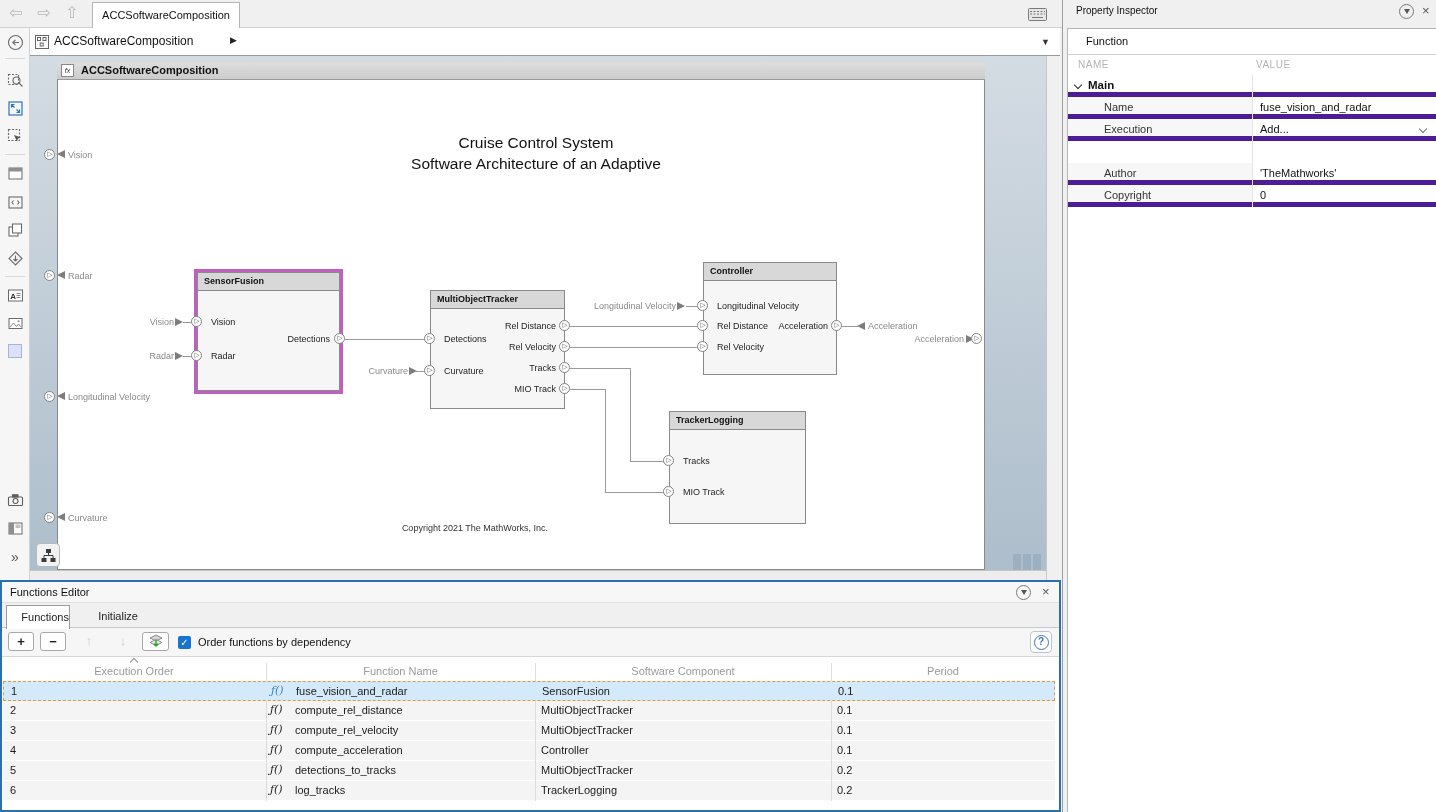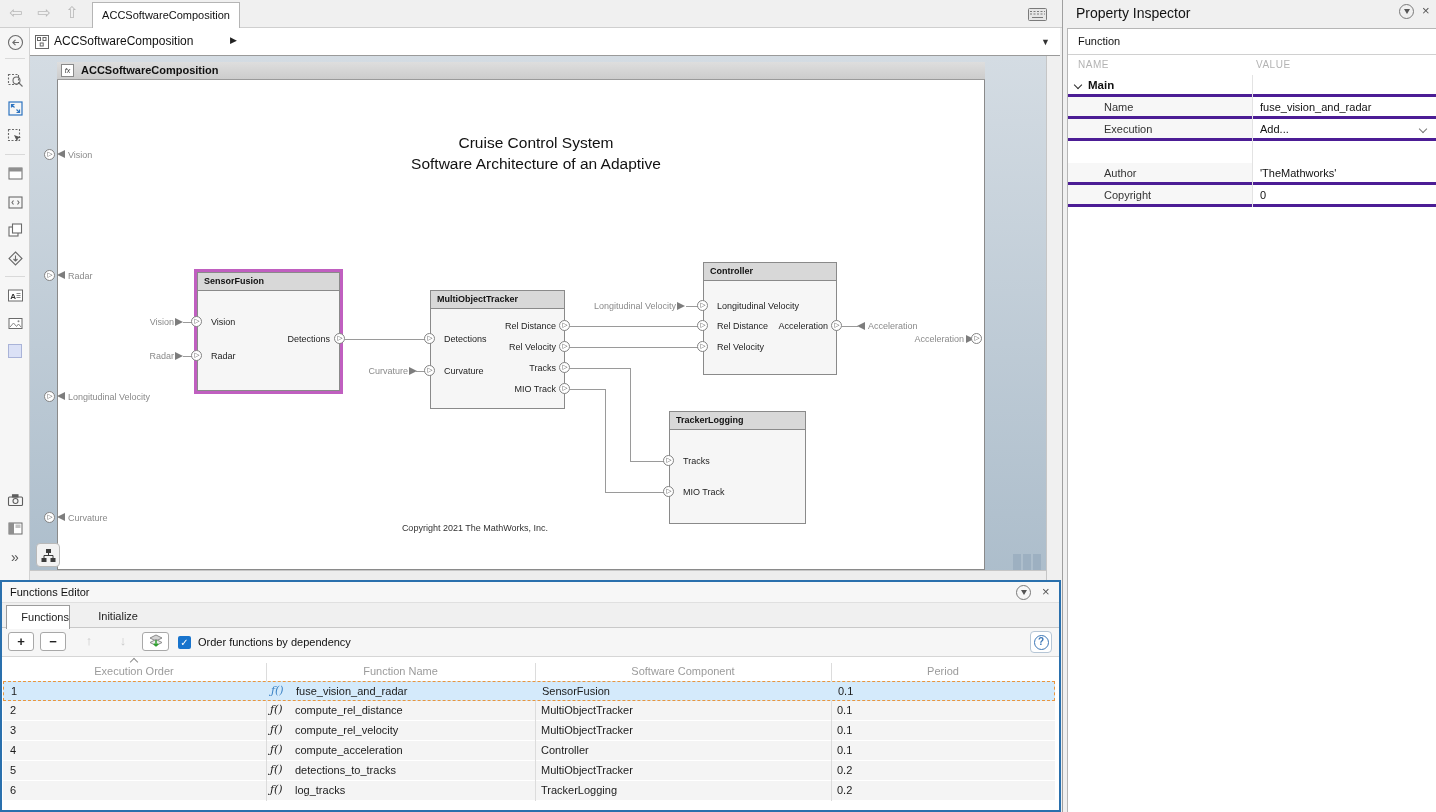--- a/index.html
+++ b/index.html
@@ -83,25 +83,25 @@
   .frow.selected span { top:3px; }
   .c-order { left:7px; }
   .c-ficon { left:267px; font-family:"DejaVu Serif", serif; font-style:italic; font-size:12px; color:#222; top:2px !important; }
   .frow.selected .c-ficon { color:#3b82c4; }
   .c-fname { left:292px; }
   .c-comp { left:538px; }
   .c-period { left:834px; }
 
   
   .prop-panel { position:absolute; left:1062px; top:0; width:374px; height:812px; background:#f0f0f0; border-left:1px solid #9f9f9f; }
-  .pi-title { position:absolute; left:13px; top:5px; font-size:14px; color:#111; }
+  .pi-title { position:absolute; left:13px; top:5px; font-size:10px; color:#111; }
   .pi-content { position:absolute; left:4px; top:28px; width:370px; bottom:0; background:#fff; border:1px solid #b6b6b6; border-right:none; border-bottom:none; }
-  .pi-elem { position:absolute; left:0; top:0; right:0; height:26px; border-bottom:1px solid #d0d0d0; line-height:25px; padding-left:10px; font-size:11px; color:#111; }
+  .pi-elem { position:absolute; left:0; top:0; right:0; height:26px; border-bottom:1px solid #d0d0d0; line-height:25px; padding-left:18px; font-size:11px; color:#111; }
   .pi-colhd { position:absolute; left:0; top:26px; right:0; height:20px; font-size:10px; color:#b3b3b3; letter-spacing:0.5px; }
-  .pi-row { position:absolute; left:0; right:0; height:22px; border-bottom:3px solid #4c1d95; }
+  .pi-row { position:absolute; left:0; right:0; height:22px; border-bottom:5px solid #4c1d95; }
   .pi-name-cell { position:absolute; left:0; top:0; width:184px; height:100%; background:#f7f7f7; }
   .pi-label { position:absolute; left:36px; top:4px; font-size:11px; color:#333; }
   .pi-group-label { position:absolute; left:20px; top:4px; font-size:11.5px; font-weight:bold; color:#111; }
   .pi-value { position:absolute; left:192px; top:4px; font-size:11px; color:#111; white-space:nowrap; }
   .pi-vsep { position:absolute; left:184px; top:46px; width:1px; height:132px; background:#e3e3e3; }
   .chev-dn-sm { position:absolute; width:6px; height:6px; border-right:1.2px solid #777; border-bottom:1.2px solid #777; transform:rotate(45deg); }
   .grp-chev { position:absolute; left:7px; top:7px; width:6px; height:6px; border-right:1.6px solid #2b2b2b; border-bottom:1.6px solid #2b2b2b; transform:rotate(45deg); }
 
   .circ-chev { position:absolute; width:15px; height:15px; border:1px solid #7a7a7a; border-radius:50%; display:flex; align-items:center; justify-content:center; }
   .circ-chev::after { content:""; width:0; height:0; border-left:3.5px solid transparent; border-right:3.5px solid transparent; border-top:5px solid #555; }

